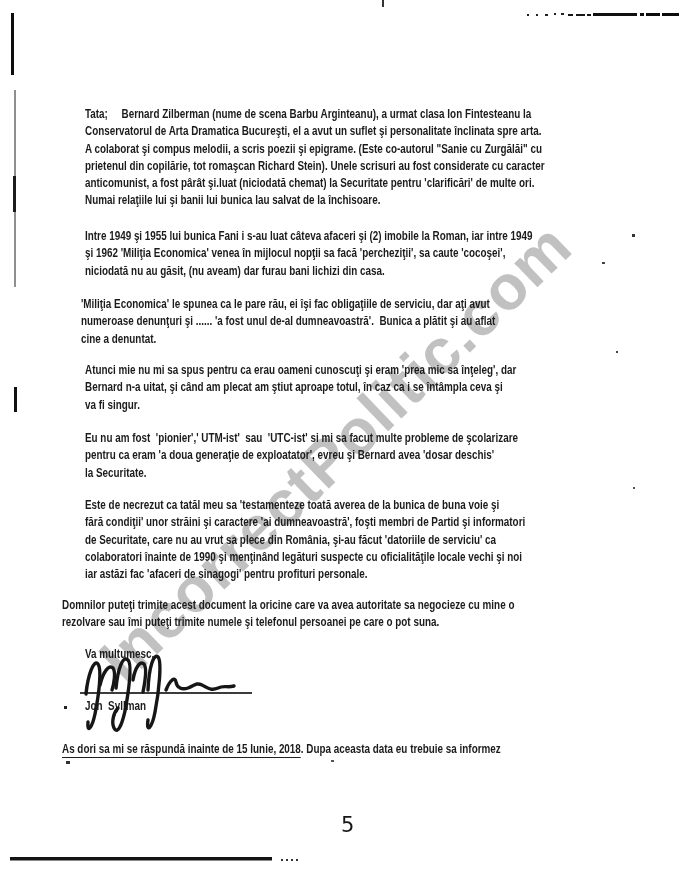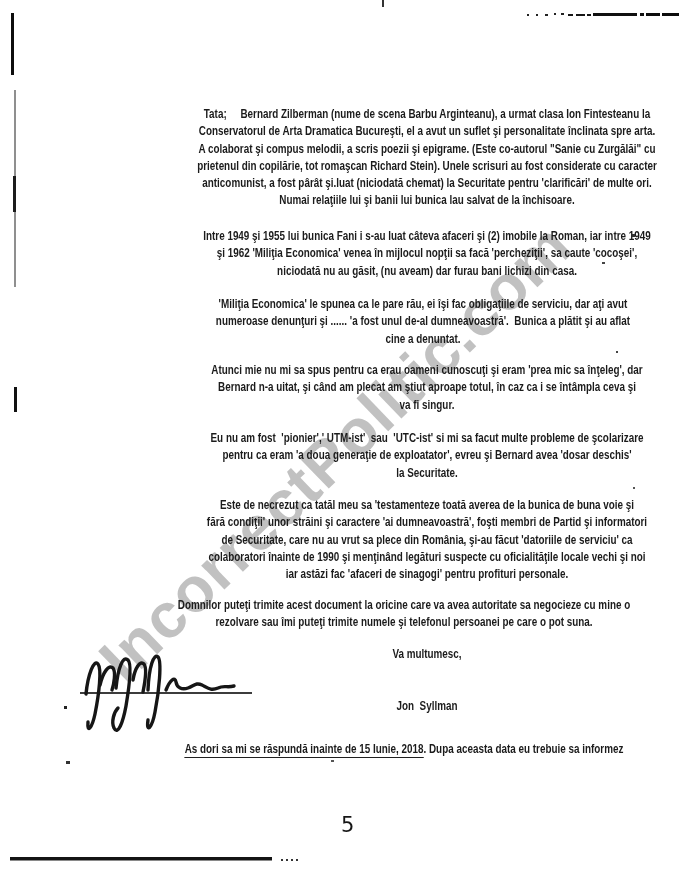--- a/index.html
+++ b/index.html
@@ -13,21 +13,21 @@
   .watermark{
     position:absolute;left:-45px;top:402px;width:760px;height:100px;
     line-height:100px;text-align:center;
     font-size:63px;font-weight:700;letter-spacing:1px;
     color:#8f8f8f;opacity:.55;
     transform:rotate(-44deg);
     z-index:1;white-space:nowrap;
   }
 
   
-  .letter,.overlay{position:absolute;inset:0;z-index:2;text-align:center;}
+  .letter,.overlay{position:absolute;inset:0;z-index:2;}
   .para{position:absolute;width:700px;}
   .line{
     white-space:pre;
     font-size:13px;font-weight:700;color:#1b1b1b;
     line-height:17.3px;
     transform:scaleX(0.76);transform-origin:0 0;
     width:900px;
   }
   .para-0{top:105px;left:85px;}
   .para-1{top:227px;left:85px;}

